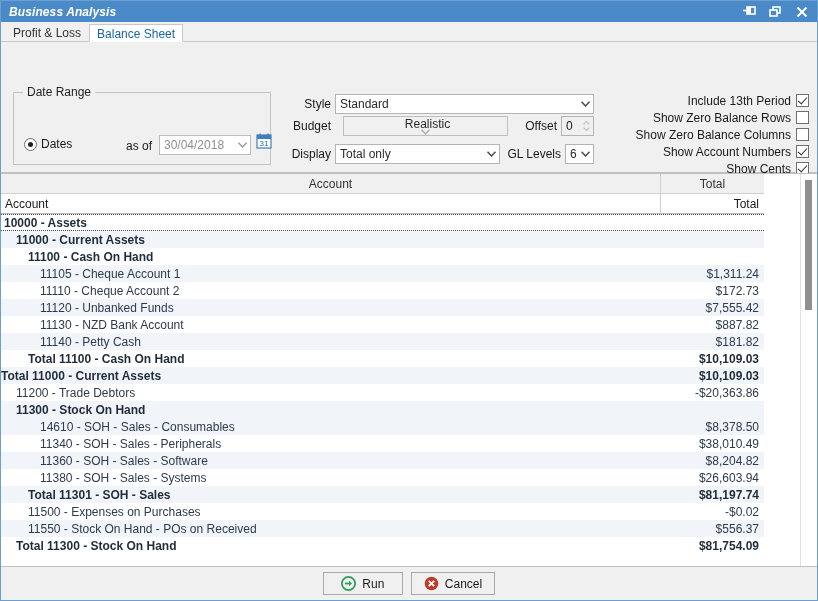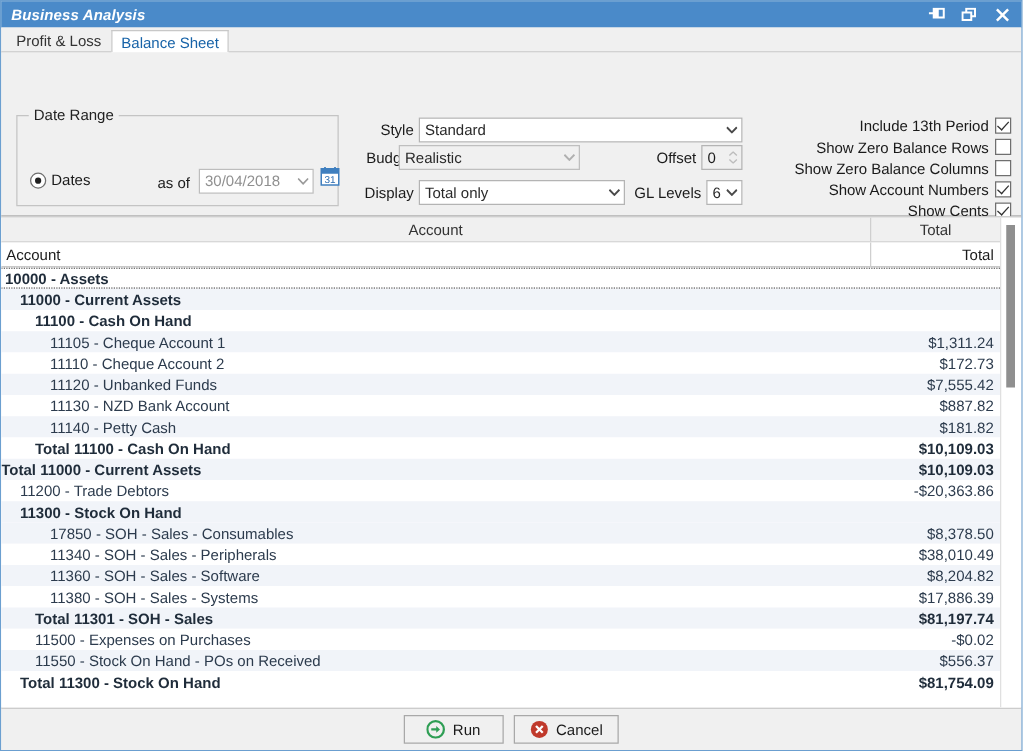--- a/index.html
+++ b/index.html
@@ -263,20 +263,21 @@
     background: #ffffff;
     overflow: hidden;
     display: flex;
     flex-direction: column;
     border-top: 1px solid #c0c0c0;
   }
   .grid-area {
     flex: 1 1 auto;
     display: flex;
     min-height: 0;
+    gap: 36px;
   }
   .grid-main {
     flex: 1 1 auto;
     min-width: 0;
     display: flex;
     flex-direction: column;
   }
   .hdr-group {
     height: 19px;
     background: #f0f0f0;
@@ -461,21 +462,21 @@
     <div class="combo" style="left:334px; top:52px; width:259px;">
       <span class="val">Standard</span>
       <span class="chev">
         <svg width="9" height="6" viewBox="0 0 9 6">
             <path d="M0.5 0.8 L4.5 5 L8.5 0.8" fill="none" stroke="#4a4a4a" stroke-width="1.5"></path>
           </svg>
       </span>
     </div>
 
     <div class="ctrl-label" style="left:250px; top:74px; width:80px;">Budget</div>
-    <div class="combo disabled" style="left:318px; top:74px; width:145px;">
+    <div class="combo disabled" style="left:342px; top:74px; width:165px;flex-direction:column;">
       <span class="val">Realistic</span>
       <span class="chev">
         <svg width="9" height="6" viewBox="0 0 9 6">
             <path d="M0.5 0.8 L4.5 5 L8.5 0.8" fill="none" stroke="#b0b0b0" stroke-width="1.5"></path>
           </svg>
       </span>
     </div>
 
     <div class="ctrl-label" style="left:496px; top:74px; width:60px;">Offset</div>
     <div class="spin" style="left:560px; top:74px; width:33px;">
@@ -605,34 +606,34 @@
             </div>
             <div class="row white">
               <div class="acct" style="padding-left: 15px;">11200 - Trade Debtors</div>
               <div class="tot">-$20,363.86</div>
             </div>
             <div class="row alt bold">
               <div class="acct" style="padding-left: 15px;">11300 - Stock On Hand</div>
               <div class="tot"></div>
             </div>
             <div class="row alt">
-              <div class="acct" style="padding-left: 39px;">17850 - SOH - Sales - Consumables</div>
+              <div class="acct" style="padding-left: 39px;">14610 - SOH - Sales - Consumables</div>
               <div class="tot">$8,378.50</div>
             </div>
             <div class="row white">
               <div class="acct" style="padding-left: 39px;">11340 - SOH - Sales - Peripherals</div>
               <div class="tot">$38,010.49</div>
             </div>
             <div class="row alt">
               <div class="acct" style="padding-left: 39px;">11360 - SOH - Sales - Software</div>
               <div class="tot">$8,204.82</div>
             </div>
             <div class="row white">
               <div class="acct" style="padding-left: 39px;">11380 - SOH - Sales - Systems</div>
-              <div class="tot">$17,886.39</div>
+              <div class="tot">$26,603.94</div>
             </div>
             <div class="row alt bold">
               <div class="acct" style="padding-left: 27px;">Total 11301 - SOH - Sales</div>
               <div class="tot">$81,197.74</div>
             </div>
             <div class="row white">
               <div class="acct" style="padding-left: 27px;">11500 - Expenses on Purchases</div>
               <div class="tot">-$0.02</div>
             </div>
             <div class="row alt">

